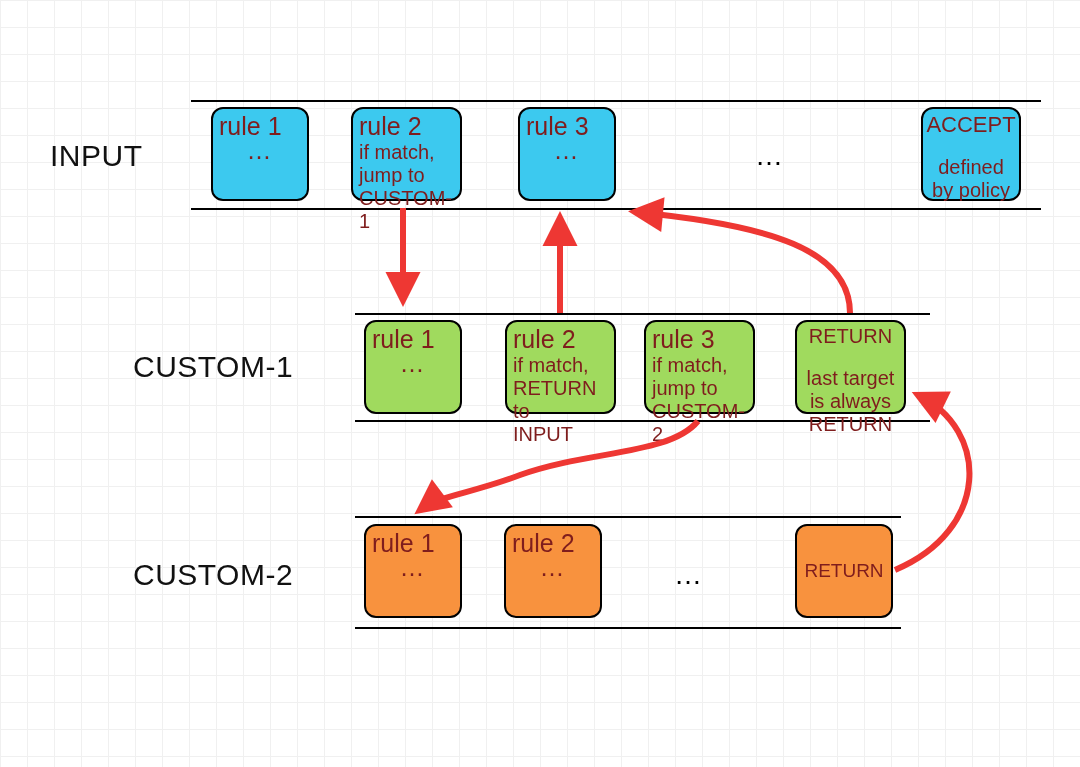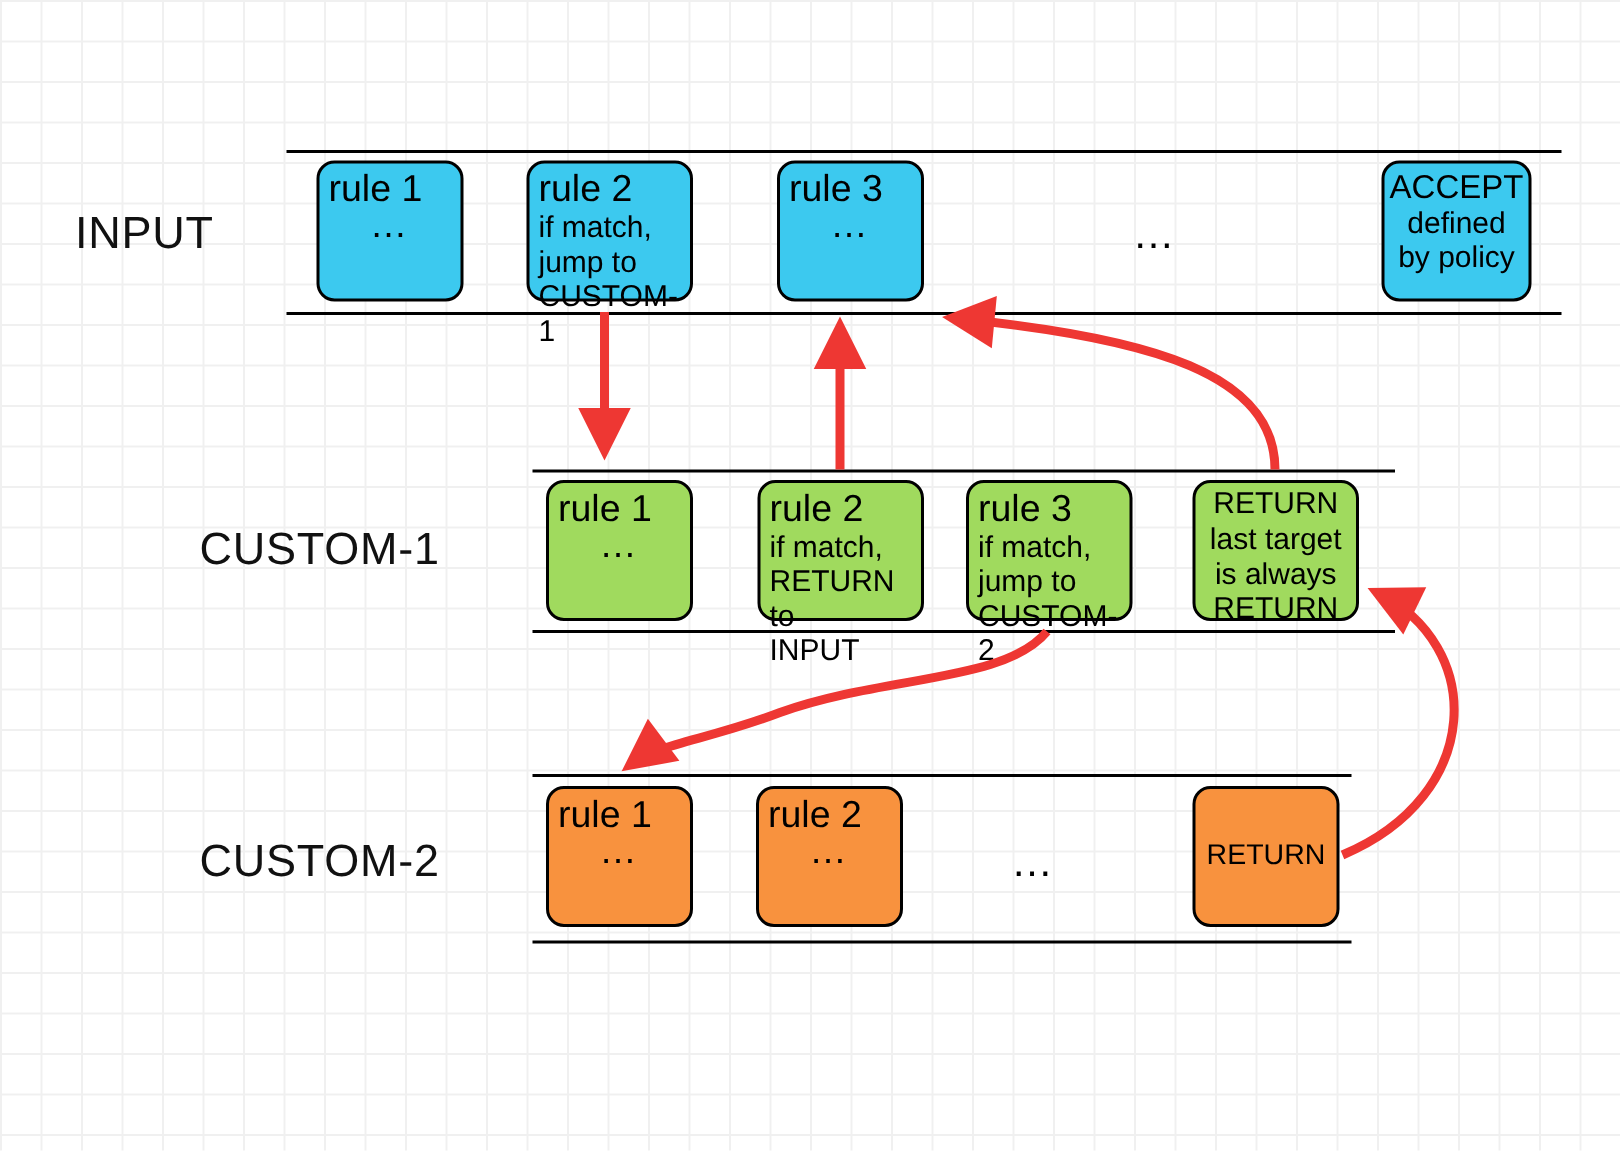--- a/index.html
+++ b/index.html
@@ -34,21 +34,21 @@
     position: absolute;
     height: 2px;
     background: #000;
   }
 
   .box {
     position: absolute;
     border: 2px solid #000;
     border-radius: 12px;
     font-family: "Helvetica Neue", Arial, sans-serif;
-    color: #000000;
+    color: #7f1d1d;
     font-weight: 400;
     line-height: 1.05;
     padding: 4px 6px;
     display: flex;
     flex-direction: column;
     align-items: flex-start;
     justify-content: flex-start;
     text-align: left;
   }
   .box .title {
@@ -61,21 +61,21 @@
     line-height: 1.15;
     margin-top: 2px;
   }
   .box .more {
     font-size: 25px;
     margin-top: -2px;
     letter-spacing: 2px;
     text-align: center;
     width: 100%;
   }
-  .box.center-title { align-items: center; text-align: center; }
+  .box.center-title { align-items: center; text-align: center; gap: 18px; }
 
   .ellipsis {
     position: absolute;
     font-size: 28px;
     color: #000;
     letter-spacing: 2px;
   }
 
   .c-blue   { background: #3cc9ef; }
   .c-green  { background: #a0da5e; }

